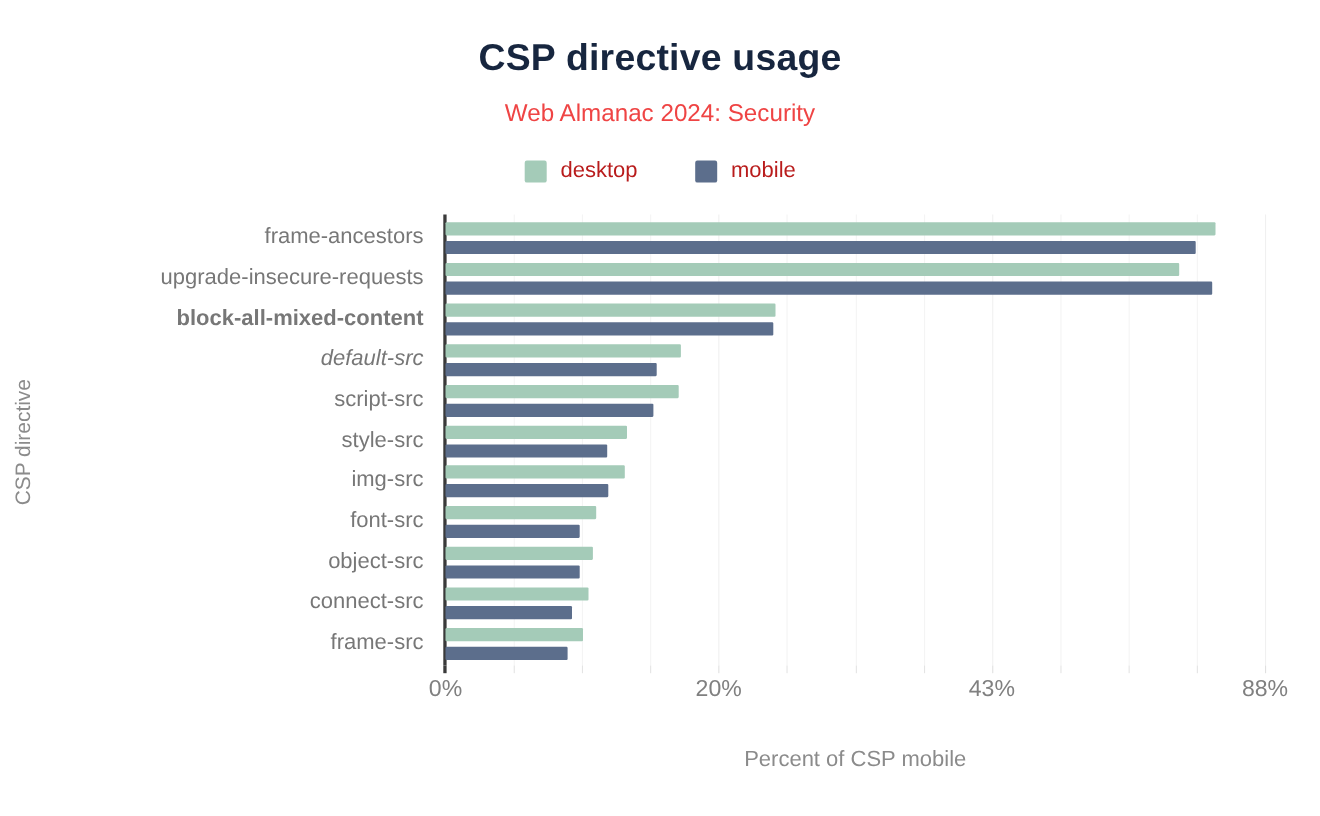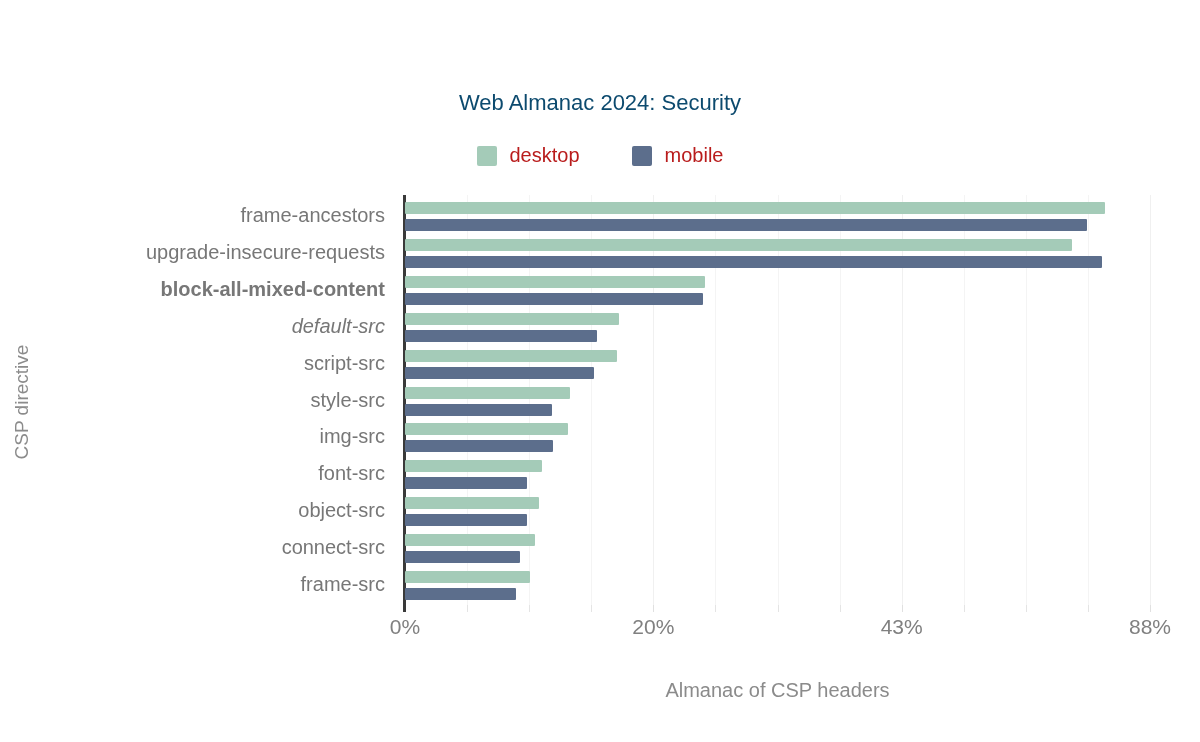--- a/index.html
+++ b/index.html
@@ -14,21 +14,21 @@
   .title{
     position:absolute;top:34px;left:0;width:1200px;
     text-align:center;
     font-size:34px;font-weight:bold;
     color:#17263f;
     letter-spacing:.2px;
   }
   .subtitle{
     position:absolute;top:90px;left:0;width:1200px;
     text-align:center;
-    font-size:22px;color:#0c4a6e;
+    font-size:22px;color:#ef4444;
   }
 
   .legend{
     position:absolute;top:144px;left:0;width:1200px;
     display:flex;justify-content:center;align-items:center;gap:52px;
   }
   .legend-item{display:flex;align-items:center;gap:13px;}
   .legend-swatch{width:20px;height:20px;border-radius:2px;display:block;}
   .legend-label{font-size:20px;color:#b91c1c;}
 
@@ -82,20 +82,21 @@
     transform:translate(-50%,-50%) rotate(-90deg);
     transform-origin:center center;
     white-space:nowrap;
   }
 </style>
 </head>
 <body>
 
 <div class="figure">
 
+  <div class="title">CSP directive usage</div>
   <div class="subtitle">Web Almanac 2024: Security</div>
 
   <div class="legend" id="legend">
       <div class="legend-item">
         <span class="legend-swatch" style="background: rgb(164, 203, 184);"></span>
         <span class="legend-label">desktop</span>
       </div>
       <div class="legend-item">
         <span class="legend-swatch" style="background: rgb(92, 110, 140);"></span>
         <span class="legend-label">mobile</span>
@@ -189,16 +190,16 @@
       <div class="tickmark" style="left: 558.75px;"></div>
       <div class="tickmark" style="left: 620.833px;"></div>
       <div class="tickmark" style="left: 682.917px;"></div>
       <div class="tickmark major" style="left: 745px;"></div>
       <div class="xtick-label" style="left: 0px;">0%</div>
       <div class="xtick-label" style="left: 248.333px;">20%</div>
       <div class="xtick-label" style="left: 496.667px;">43%</div>
       <div class="xtick-label" style="left: 745px;">88%</div>
     </div>
 
-  <div class="xaxis-title">Almanac of CSP headers</div>
+  <div class="xaxis-title">Percent of CSP mobile</div>
   <div class="yaxis-title">CSP directive</div>
 
 </div>
 
 </body></html>

